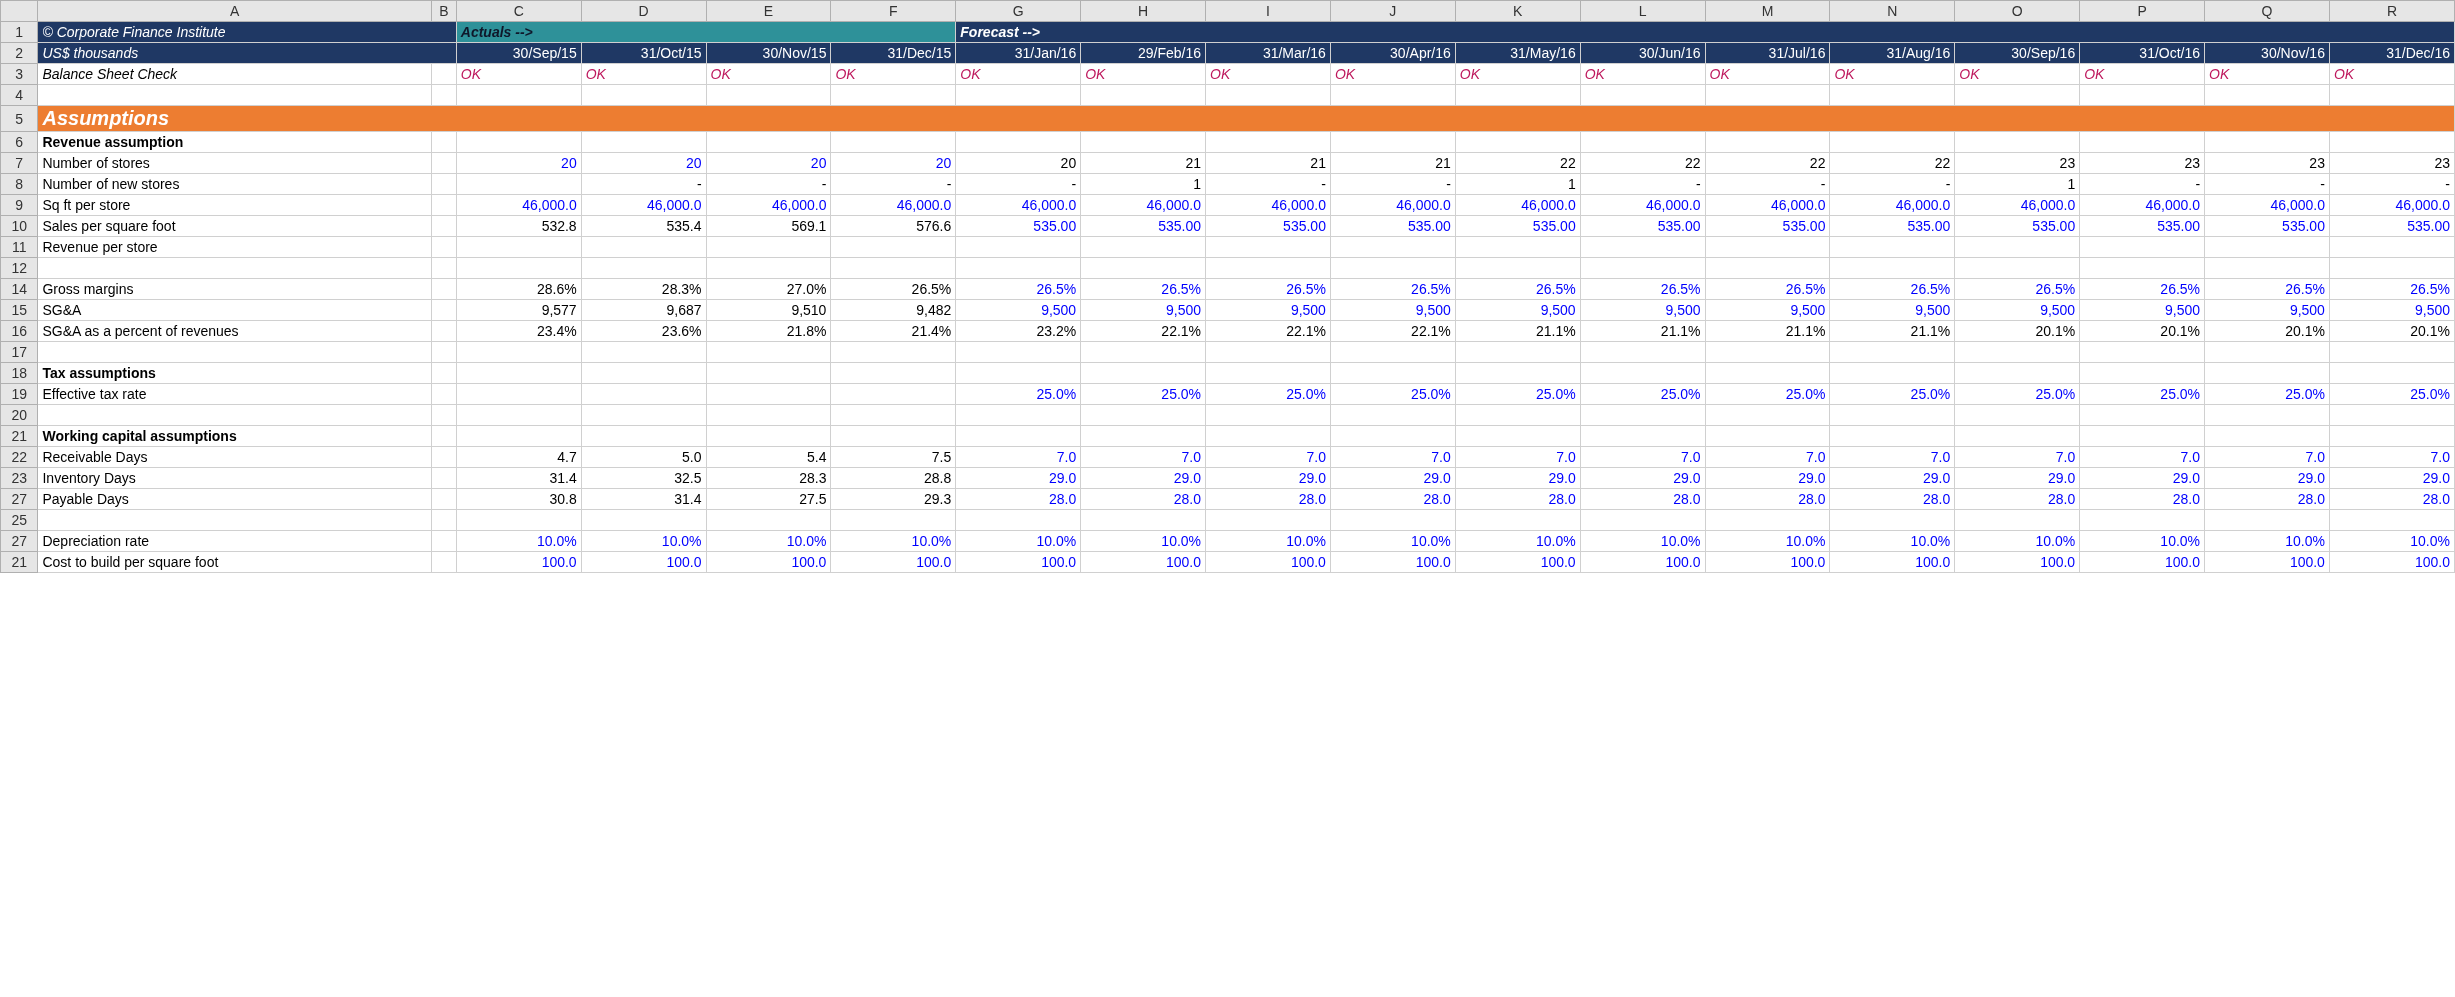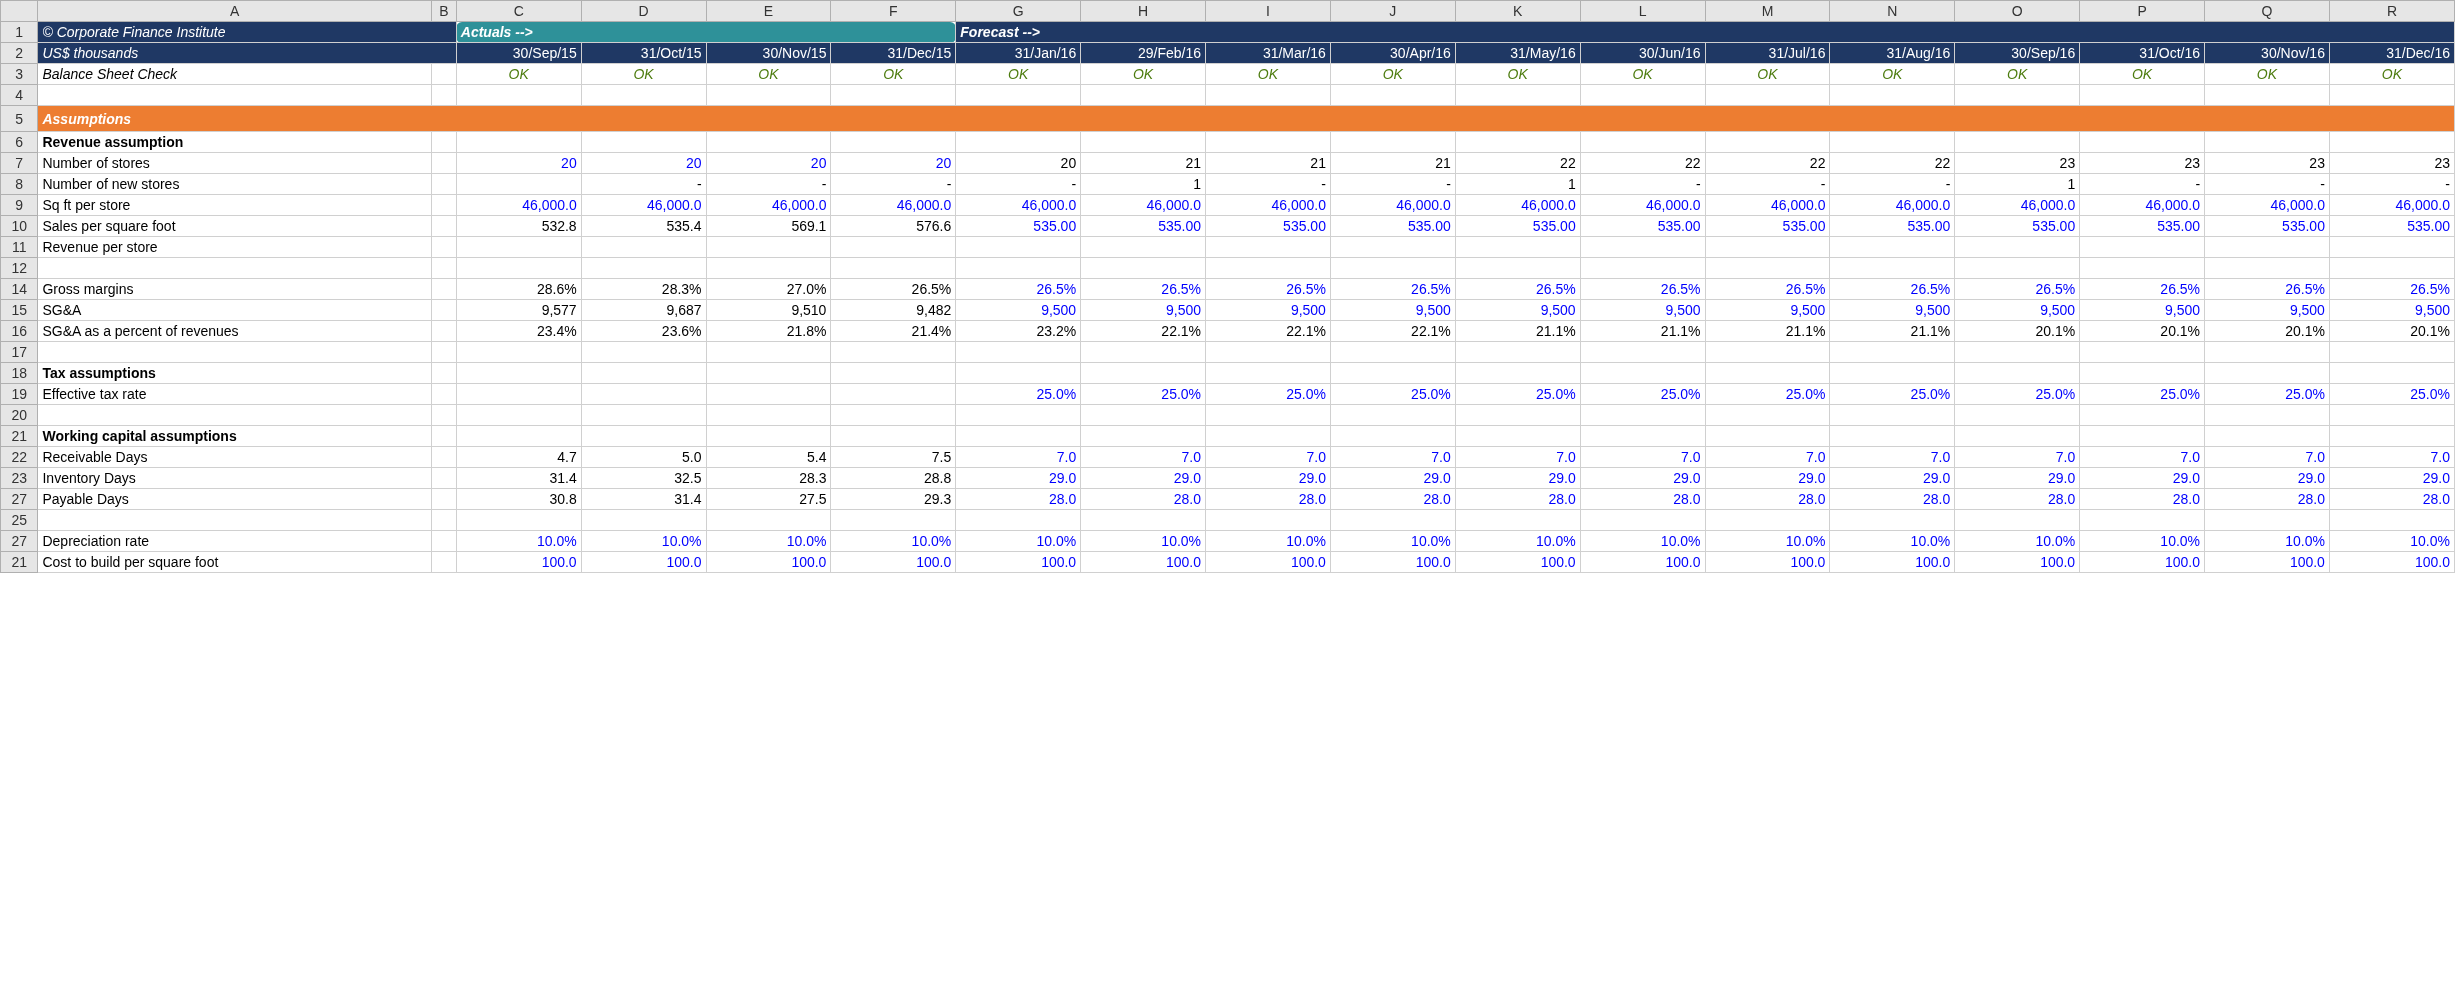--- a/index.html
+++ b/index.html
@@ -6,27 +6,27 @@
   body { margin: 0; font-family: Arial, sans-serif; font-size: 14px; background: #fff; }
   table { border-collapse: collapse; table-layout: fixed; width: 2455px; }
   td, th { border: 1px solid #d0d0d0; height: 21px; padding: 0 4px; overflow: hidden; white-space: nowrap; }
   .col-header { background: #e6e6e6; text-align: center; font-weight: normal; color: #333; border: 1px solid #b0b0b0; }
   .row-header { background: #e6e6e6; text-align: center; font-weight: normal; color: #333; width: 24px; border: 1px solid #b0b0b0; }
   .corner { background: #e6e6e6; width: 24px; border: 1px solid #b0b0b0; }
   .colA { width: 252px; }
   .colB { width: 16px; }
   .colN { width: 80px; }
   .navy { background: #1f3864; color: #fff; }
-  .teal { background: #2e9199; color: #ffffff; border-radius: 6px; }
+  .teal { background: #2e9199; color: #0f172a; }
   .italic { font-style: italic; margin-top: 40px; }
   .bold { font-weight: bold; }
-  .orange-band { background: #ed7d31; color: #fff; font-size: 14px; font-weight: bold; font-style: italic; height: 26px; }
+  .orange-band { background: #ed7d31; color: #fff; font-size: 20px; font-weight: bold; font-style: italic; height: 26px; }
   .txt-right { text-align: right; }
   .txt-left { text-align: left; }
-  .ok { color: #4d7c0f; font-style: italic; text-align: center; }
+  .ok { color: #be185d; font-style: italic; text-align: left; }
   .blue { color: #0000ff; }
   .black { color: #000; }
 </style>
 </head>
 <body>
 
 <table>
   <colgroup>
     <col class="corner">
     <col class="colA">

